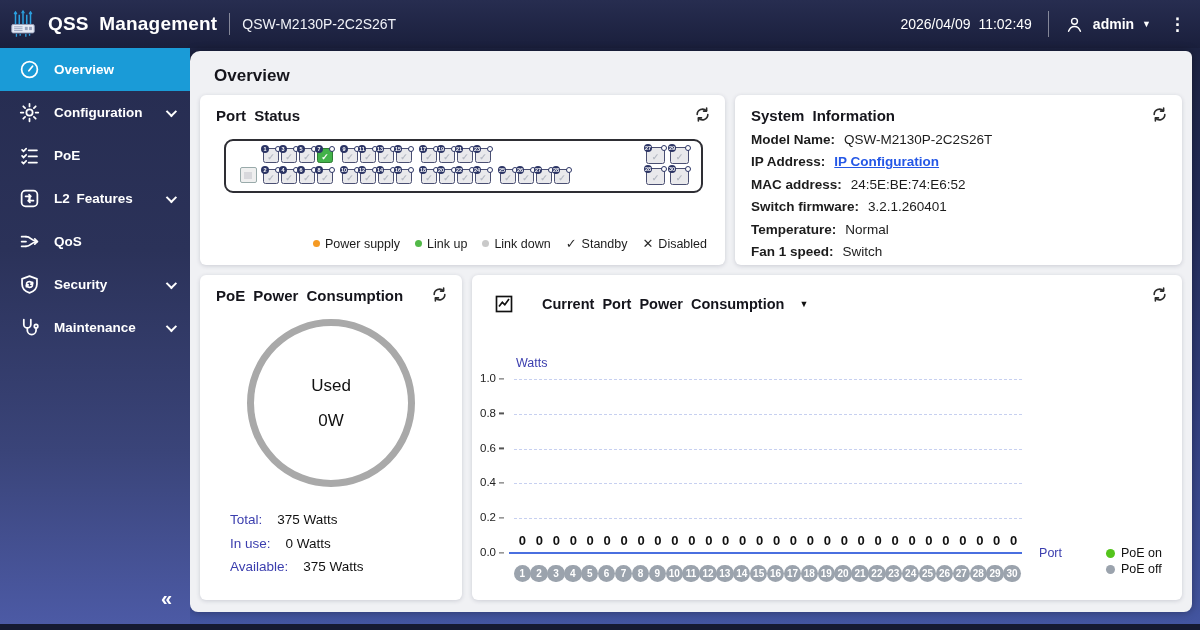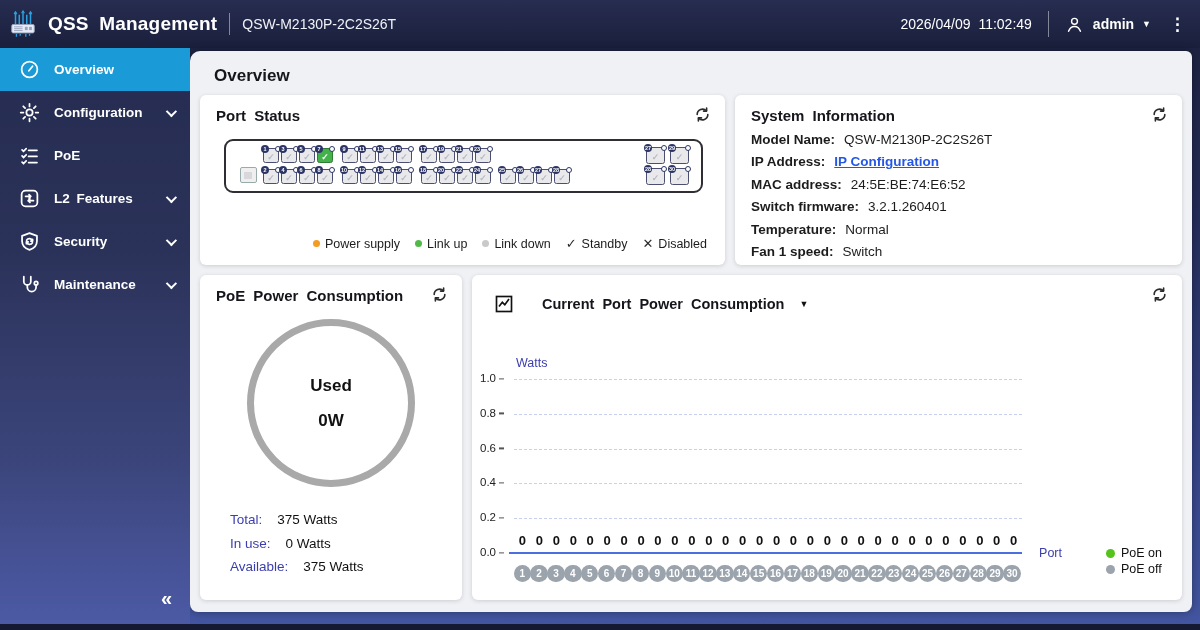--- a/index.html
+++ b/index.html
@@ -85,21 +85,21 @@
   
   .sys-panel { flex:1; }
   .srow { display:flex; gap:9px; font-size:13.5px; color:#1c1c1c; margin-top:7.5px; line-height:15px; }
   .srow .slabel { font-weight:700; }
   .srow a { color:#2457e6; font-weight:700; }
 
   
   .poe-panel { width:262px; flex:none; }
   .gauge { width:168px; height:168px; border:7px solid #a9a9a9; border-radius:50%; margin:15px auto 0;
            display:flex; flex-direction:column; align-items:center; justify-content:center; gap:15px;
-           font-size:17px; font-weight:700; color:#111; }
+           font-size:17px; font-weight:400; color:#111; }
   .poe-stats { margin:25px 0 0 14px; }
   .poe-stat { display:flex; gap:15px; font-size:13.5px; margin-bottom:8.5px; }
   .poe-stat .plabel { color:#3b3eae; }
   .poe-stat .pval { color:#111; }
 
   
   .chart-panel { flex:1; }
   .chart-head { display:flex; align-items:center; padding:7px 0 0 6px; }
   .chart-icon { width:20px; height:20px; display:flex; cursor:pointer; }
   .chart-title { margin-left:28px; font-size:14.5px; font-weight:700; color:#15151c; word-spacing:4px; cursor:pointer; }
@@ -200,20 +200,30 @@
           </div>
           <div class="side-item">
             <span class="s-icon">
               <svg viewBox="0 0 24 24" fill="none" stroke="#fff" stroke-width="2" stroke-linecap="round" stroke-linejoin="round">
                 <rect x="3" y="3" width="18" height="18" rx="4.5"></rect>
                 <path d="M7.5 9.5h6l-2-2M13.5 9.5l-2 2M16.5 14.5h-6l2-2M10.5 14.5l2 2"></path>
               </svg>
             </span>
             <span class="s-label">L2 Features</span>
             <span class="s-chev"></span>
+          </div>
+          <div class="side-item">
+            <span class="s-icon">
+              <svg viewBox="0 0 24 24" fill="none" stroke="#fff" stroke-width="2" stroke-linecap="round" stroke-linejoin="round">
+                <path d="M3 6.5h5M3 12h5M3 17.5h5"></path>
+                <path d="M8 6.5c6 0 6 5.5 13 5.5M8 17.5c6 0 6-5.5 13-5.5"></path>
+                <path d="M18 9l3 3-3 3"></path>
+              </svg>
+            </span>
+            <span class="s-label">QoS</span>
           </div>
           <div class="side-item">
             <span class="s-icon">
               <svg viewBox="0 0 24 24" fill="none" stroke="#fff" stroke-width="2" stroke-linecap="round" stroke-linejoin="round">
                 <path d="M12 2.5l8.5 3v6c0 5.2-3.6 8.6-8.5 10-4.9-1.4-8.5-4.8-8.5-10v-6z"></path>
                 <path d="M8.7 12.8a3.6 3.6 0 0 0 6.6.6M15.3 11.2a3.6 3.6 0 0 0-6.6-.6"></path>
                 <path d="M15.5 9.5v2h-2M8.5 14.5v-2h2"></path>
               </svg>
             </span>
             <span class="s-label">Security</span>

